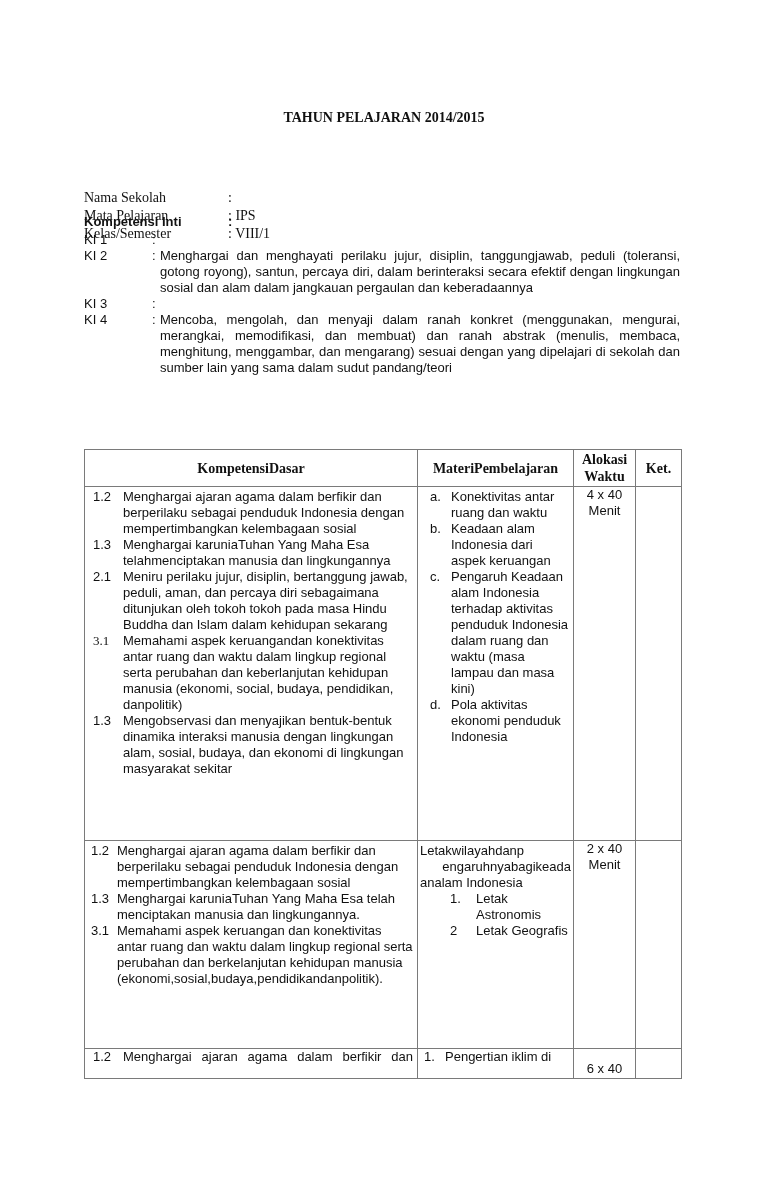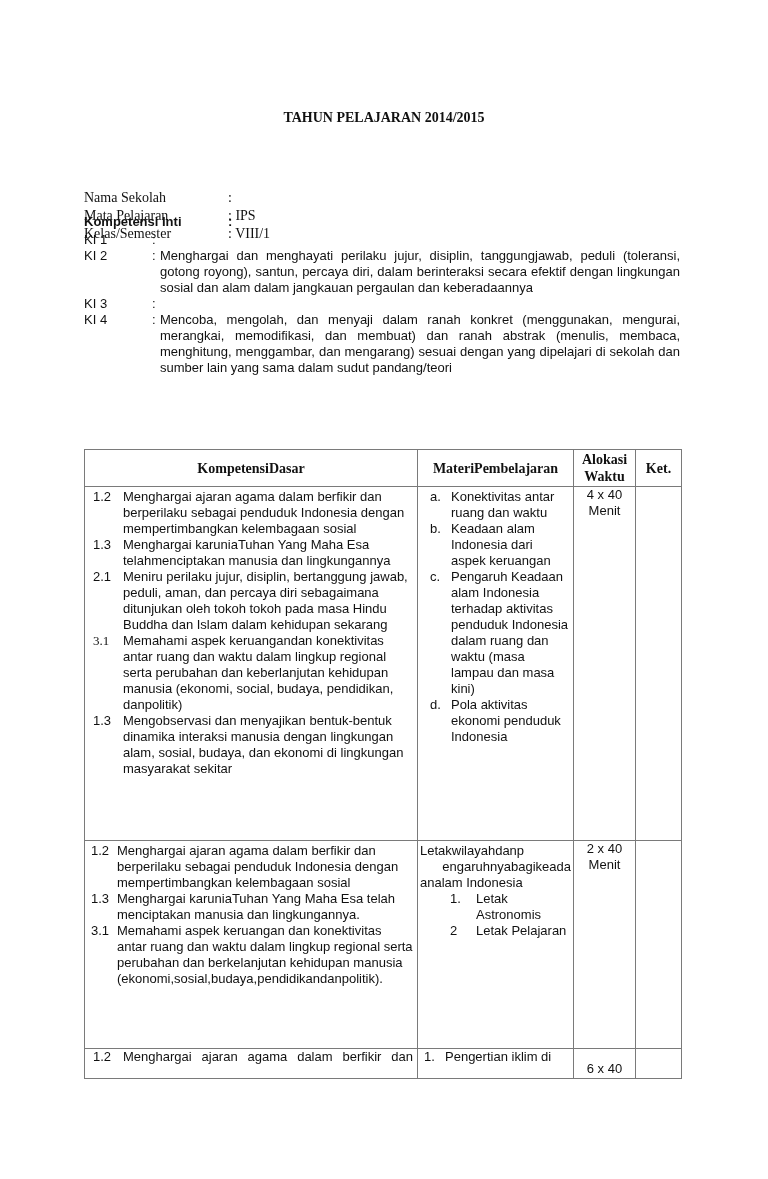--- a/index.html
+++ b/index.html
@@ -189,21 +189,21 @@
             <span class="first">Letakwilayahdanp</span>
             <span>engaruhnyabagikeada analam Indonesia</span>
           </div>
           <div class="mt-sub">
             <div class="mt-item">
                 <span class="mt-num">1.</span>
                 <span class="mt-text">Letak Astronomis</span>
               </div>
             <div class="mt-item">
                 <span class="mt-num">2</span>
-                <span class="mt-text">Letak Pelajaran</span>
+                <span class="mt-text">Letak Geografis</span>
               </div>
           </div>
         </td>
         <td class="cell aw">
           <div>2 x 40</div>
           <div>Menit</div>
         </td>
         <td class="cell"></td>
       </tr>
 

